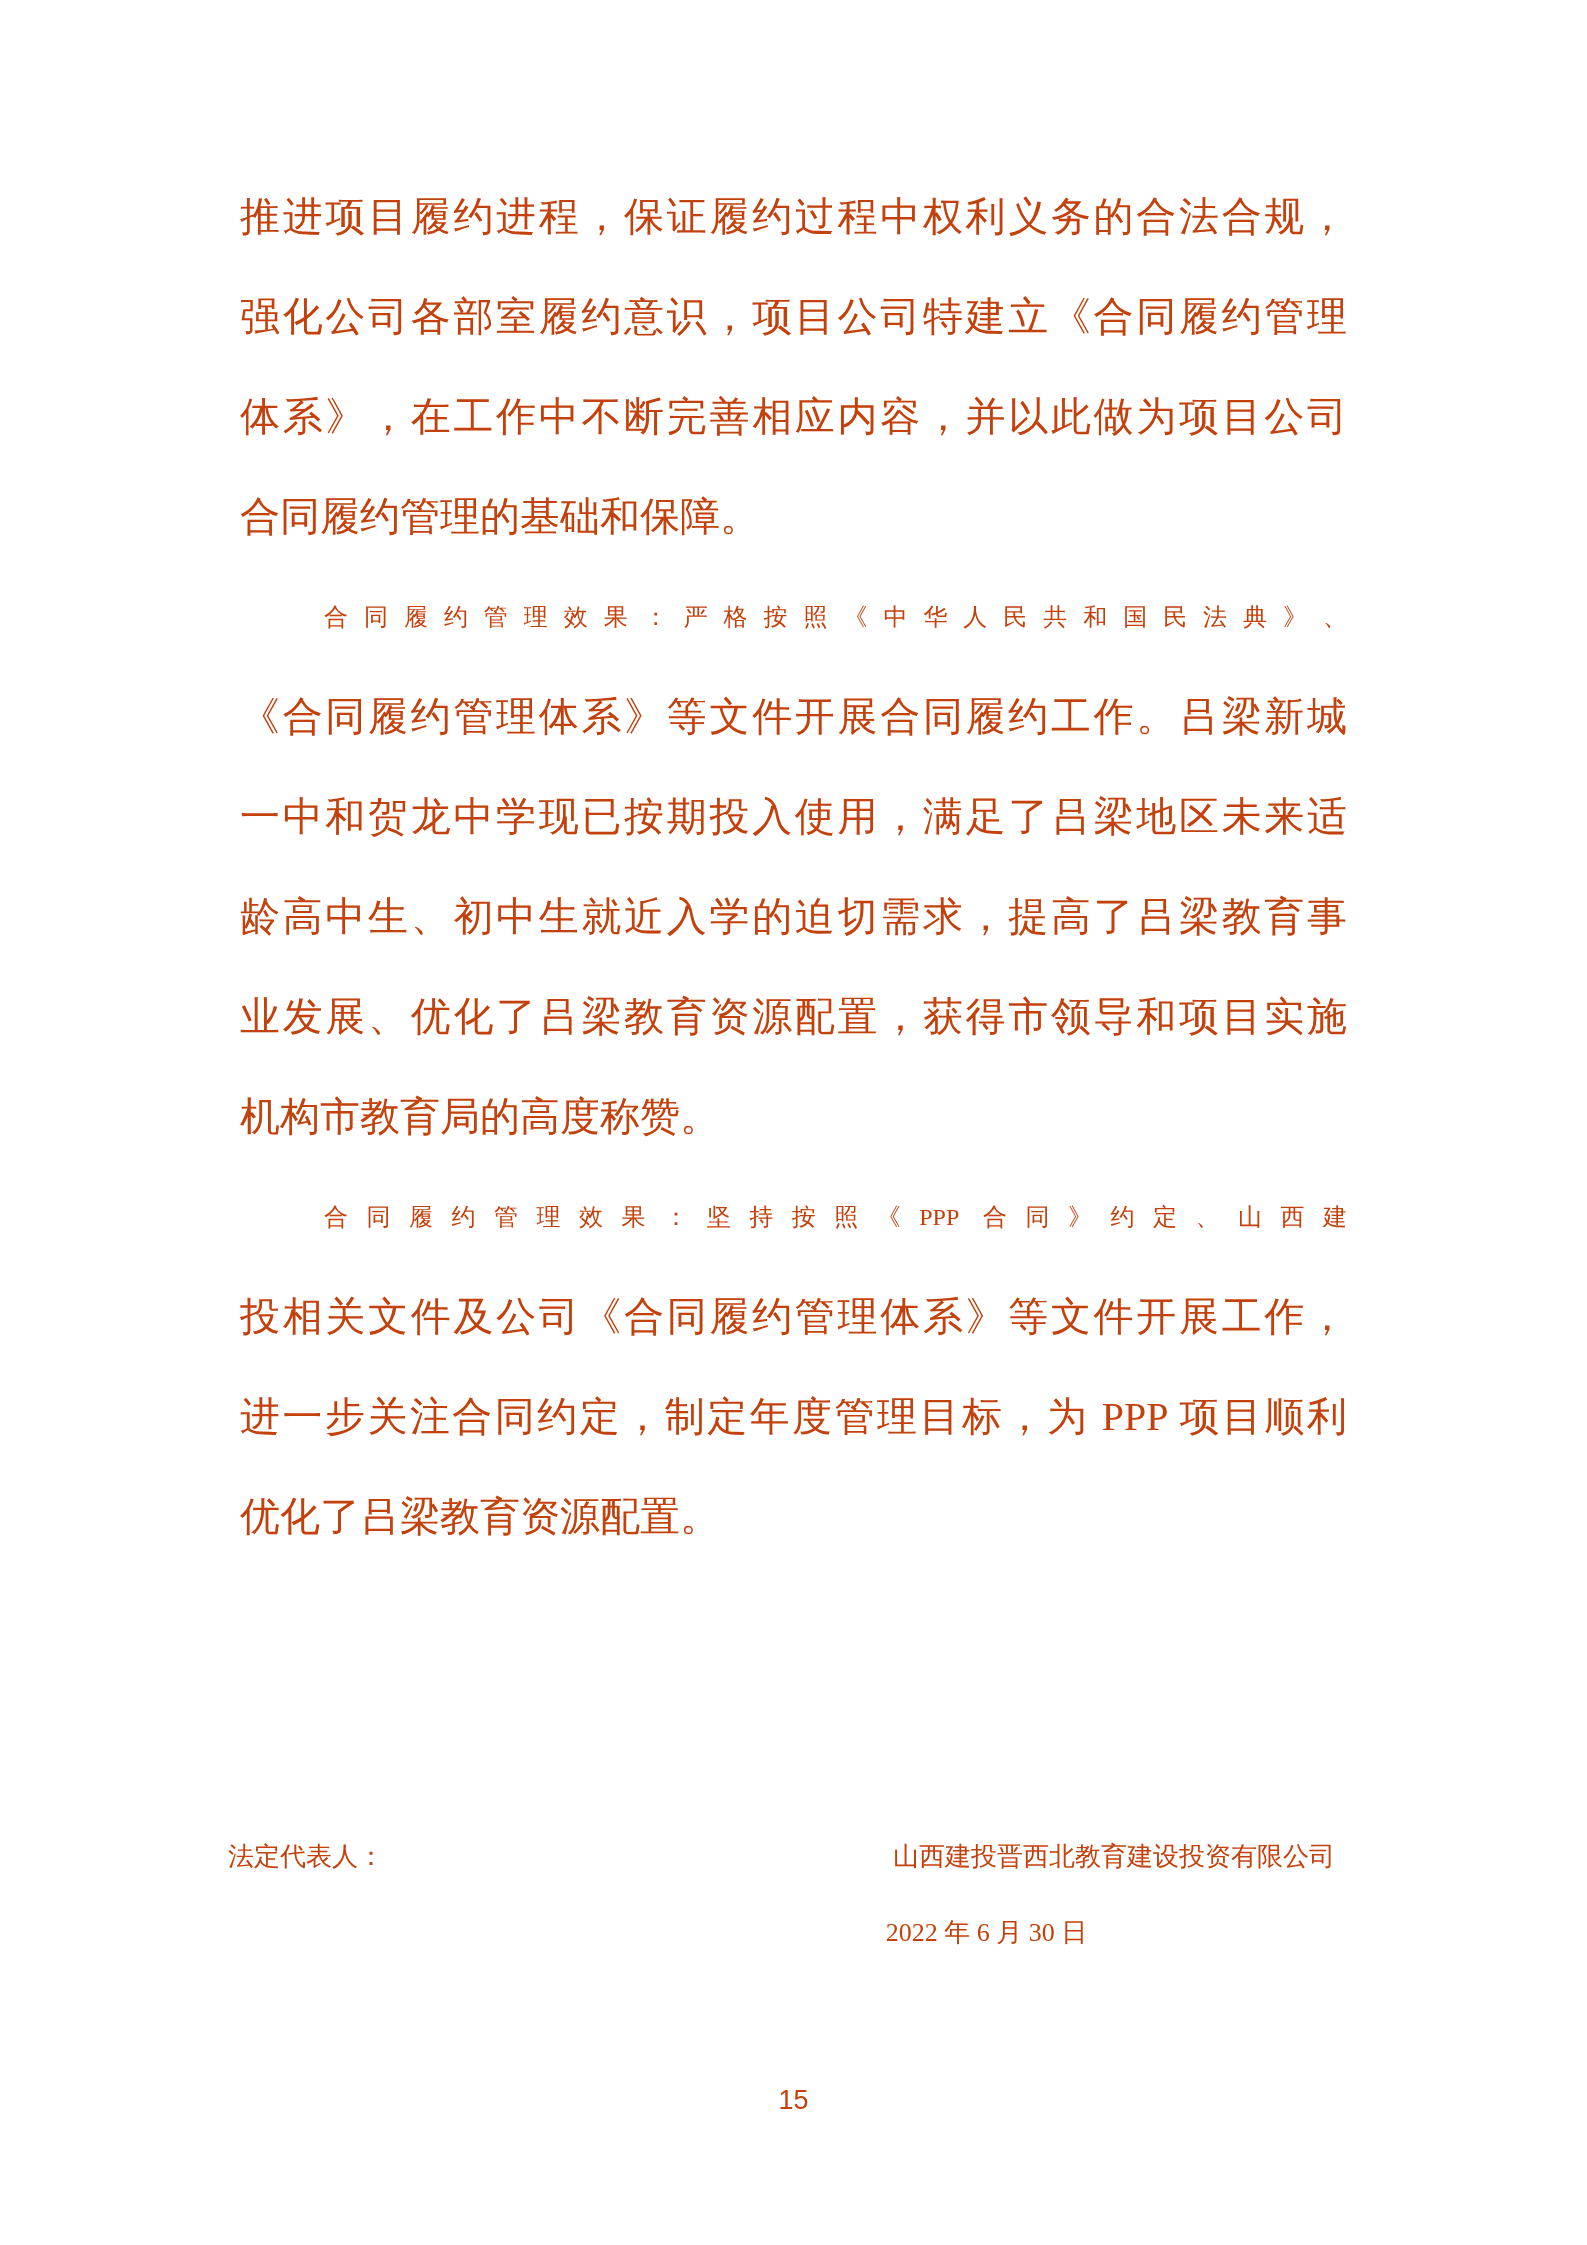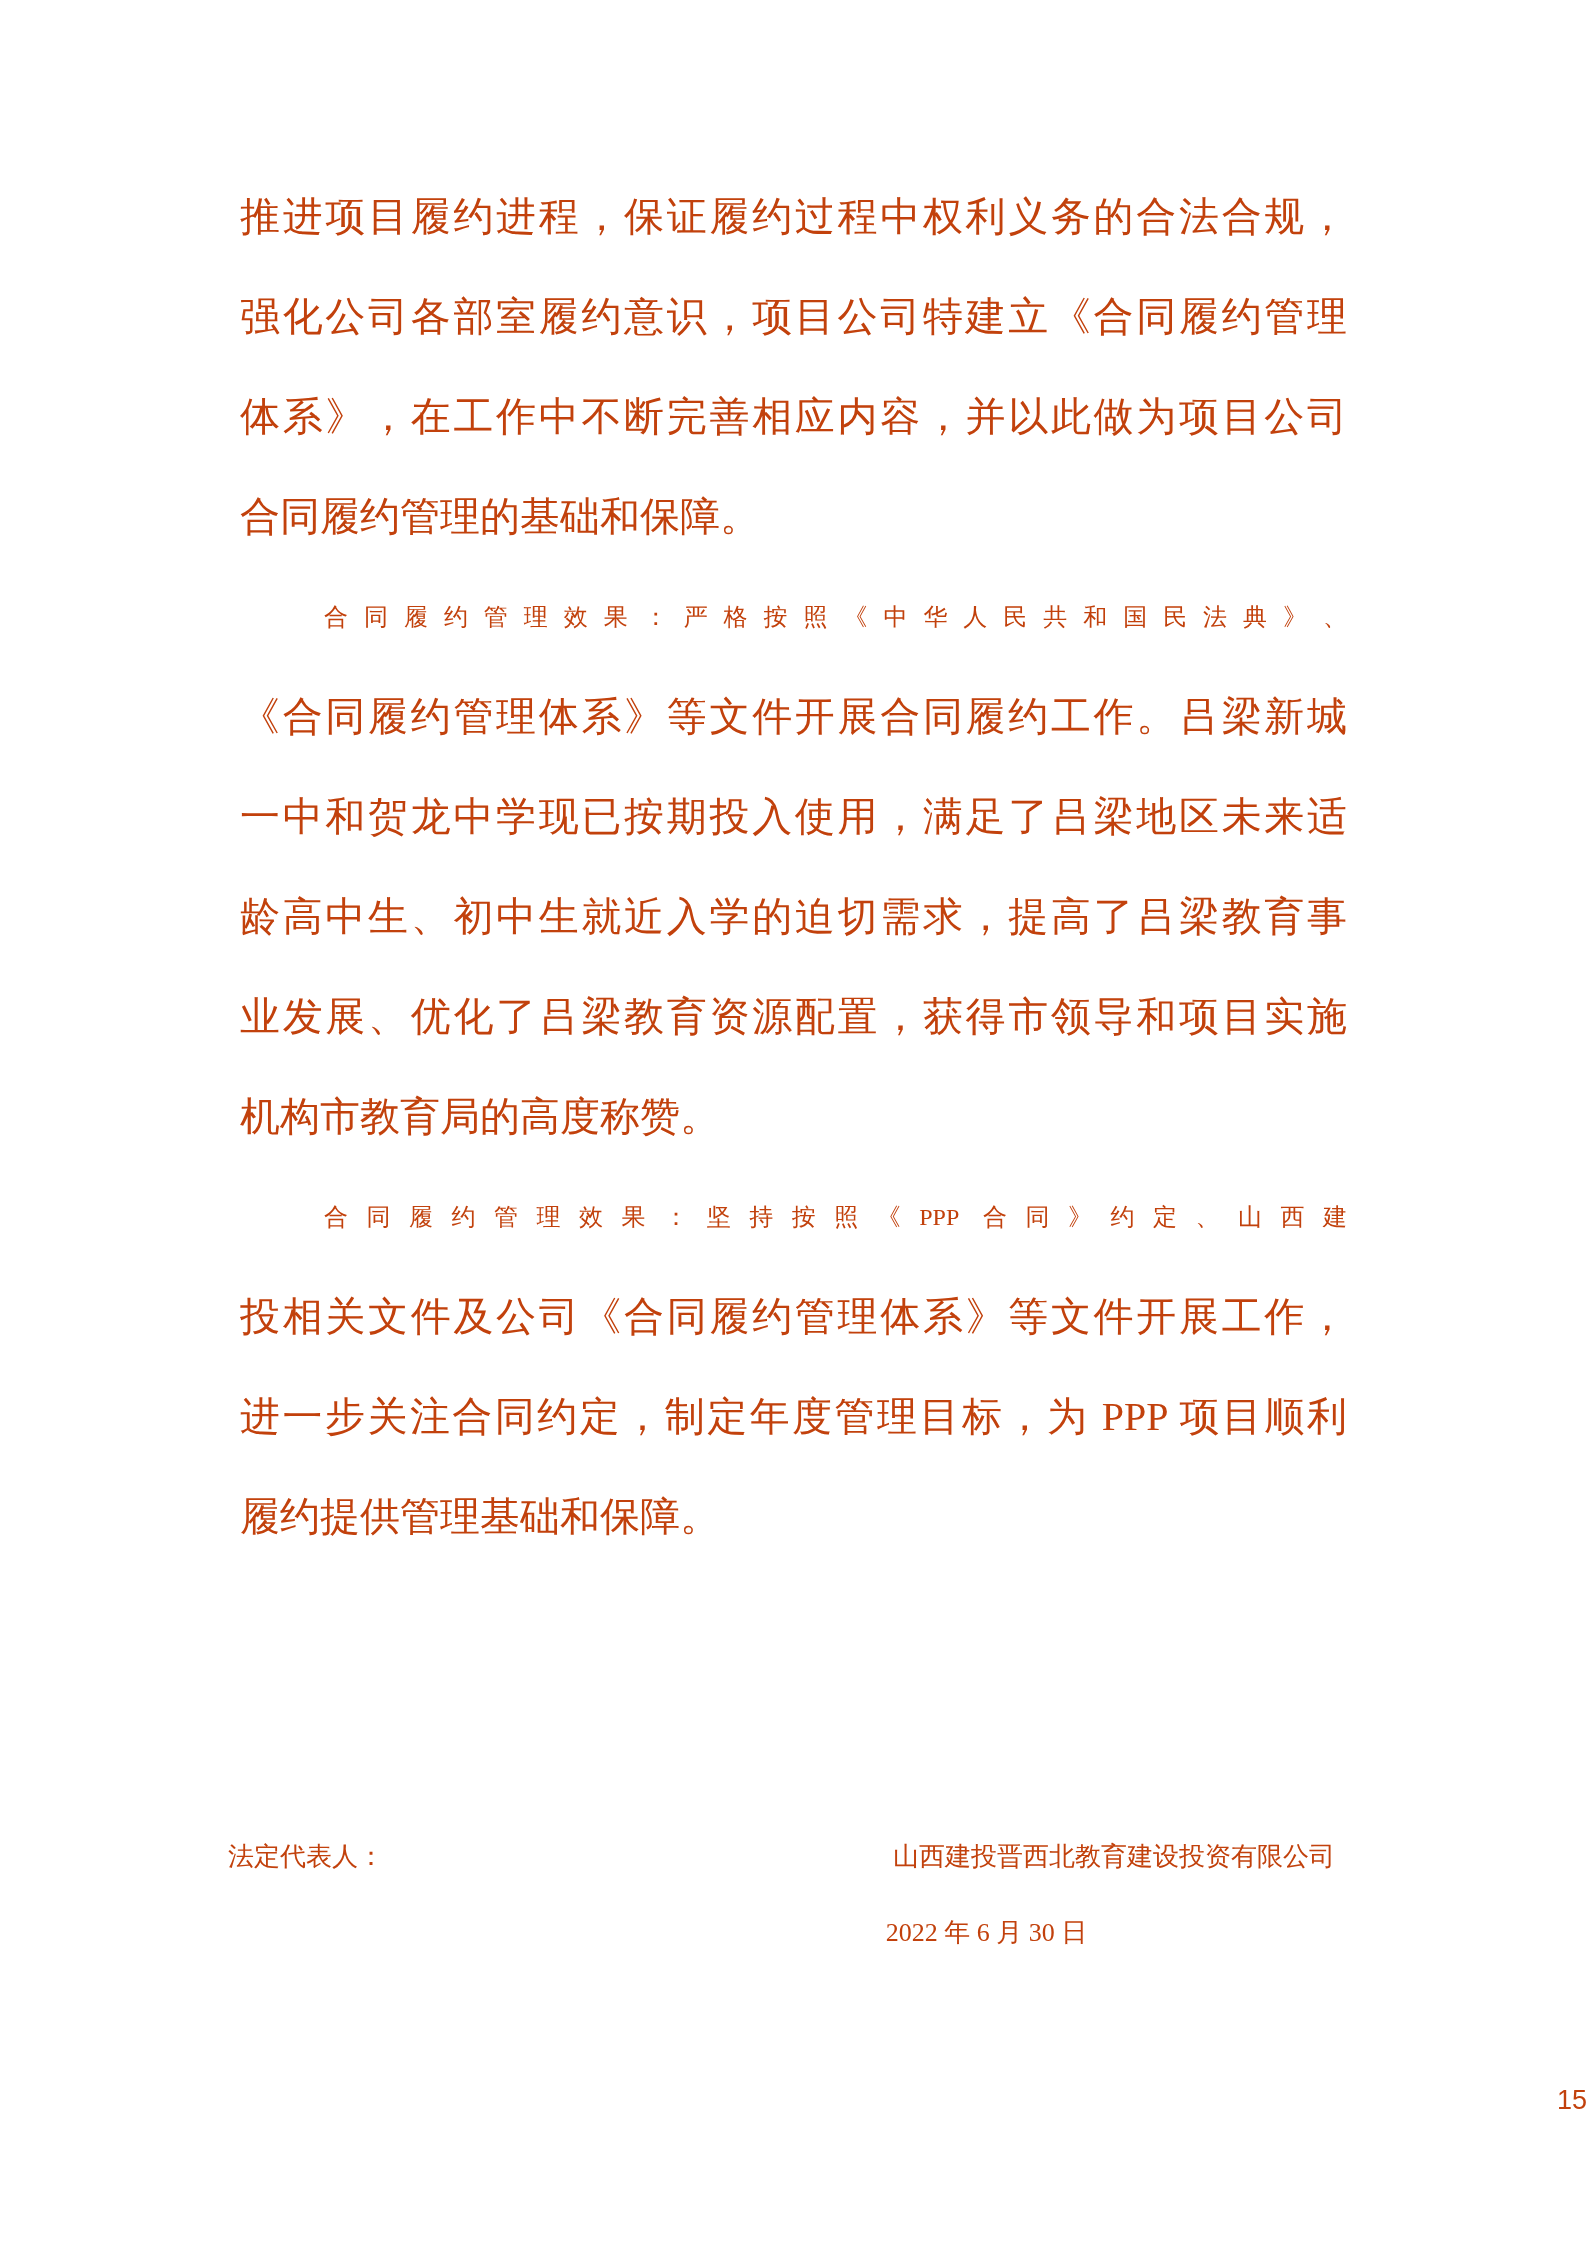--- a/index.html
+++ b/index.html
@@ -50,21 +50,21 @@
     margin-left: auto;
     width: 697px;
     text-align: center;
     white-space: nowrap;
   }
   .page-number {
     position: absolute;
     top: 2085px;
     left: 0;
     width: 100%;
-    text-align: right;
+    text-align: center;
     font-size: 27px;
     font-family: "Liberation Sans", "DejaVu Sans", sans-serif;
   }
 </style>
 </head>
 <body>
 
 <div class="page">
 
   <div class="body-text">
@@ -82,21 +82,21 @@
       <div class="line">一中和贺龙中学现已按期投入使用，满足了吕梁地区未来适</div>
       <div class="line">龄高中生、初中生就近入学的迫切需求，提高了吕梁教育事</div>
       <div class="line">业发展、优化了吕梁教育资源配置，获得市领导和项目实施</div>
       <div class="line last">机构市教育局的高度称赞。</div>
     </div>
 
     <div class="para">
       <div class="line indent tight">合同履约管理效果：坚持按照《PPP 合同》约定、山西建</div>
       <div class="line">投相关文件及公司《合同履约管理体系》等文件开展工作，</div>
       <div class="line">进一步关注合同约定，制定年度管理目标，为 PPP 项目顺利</div>
-      <div class="line last">履约提供管理基础和保障。</div>
+      <div class="line last">优化了吕梁教育资源配置。</div>
     </div>
 
   </div>
 
   <div class="sig">
     <div class="sig-row1">
       <span class="sig-label">法定代表人：</span>
       <span class="sig-company">山西建投晋西北教育建设投资有限公司</span>
     </div>
     <div class="sig-row2">

